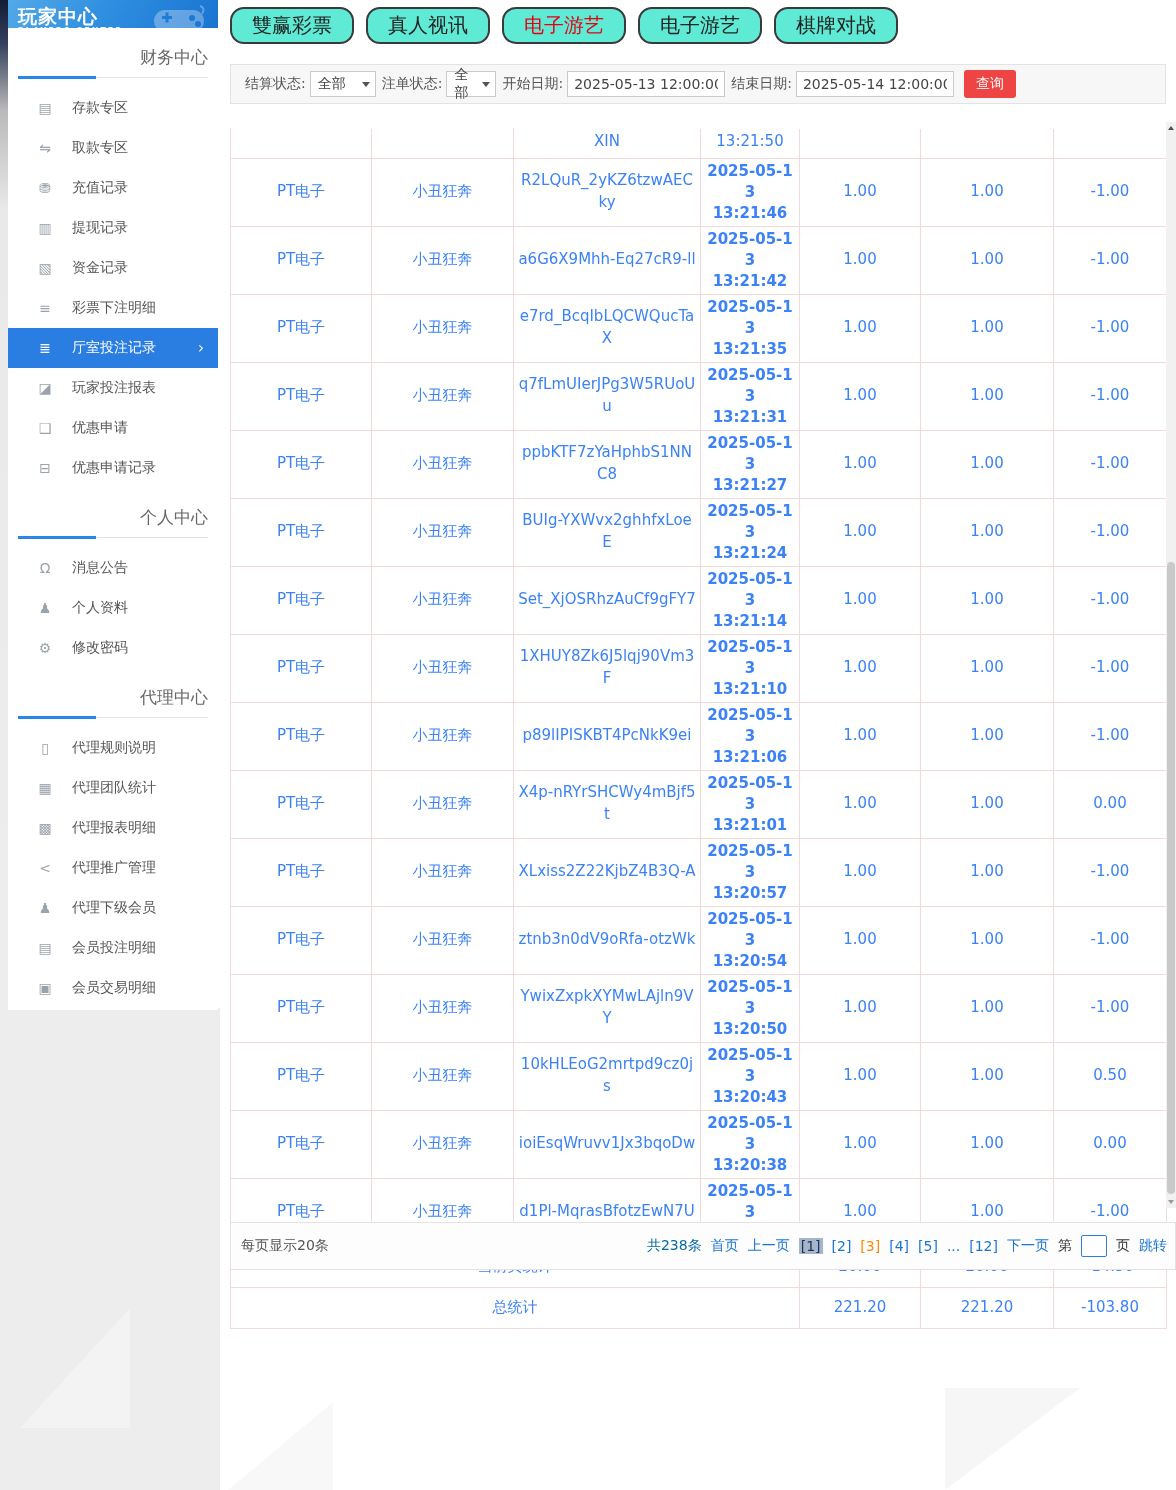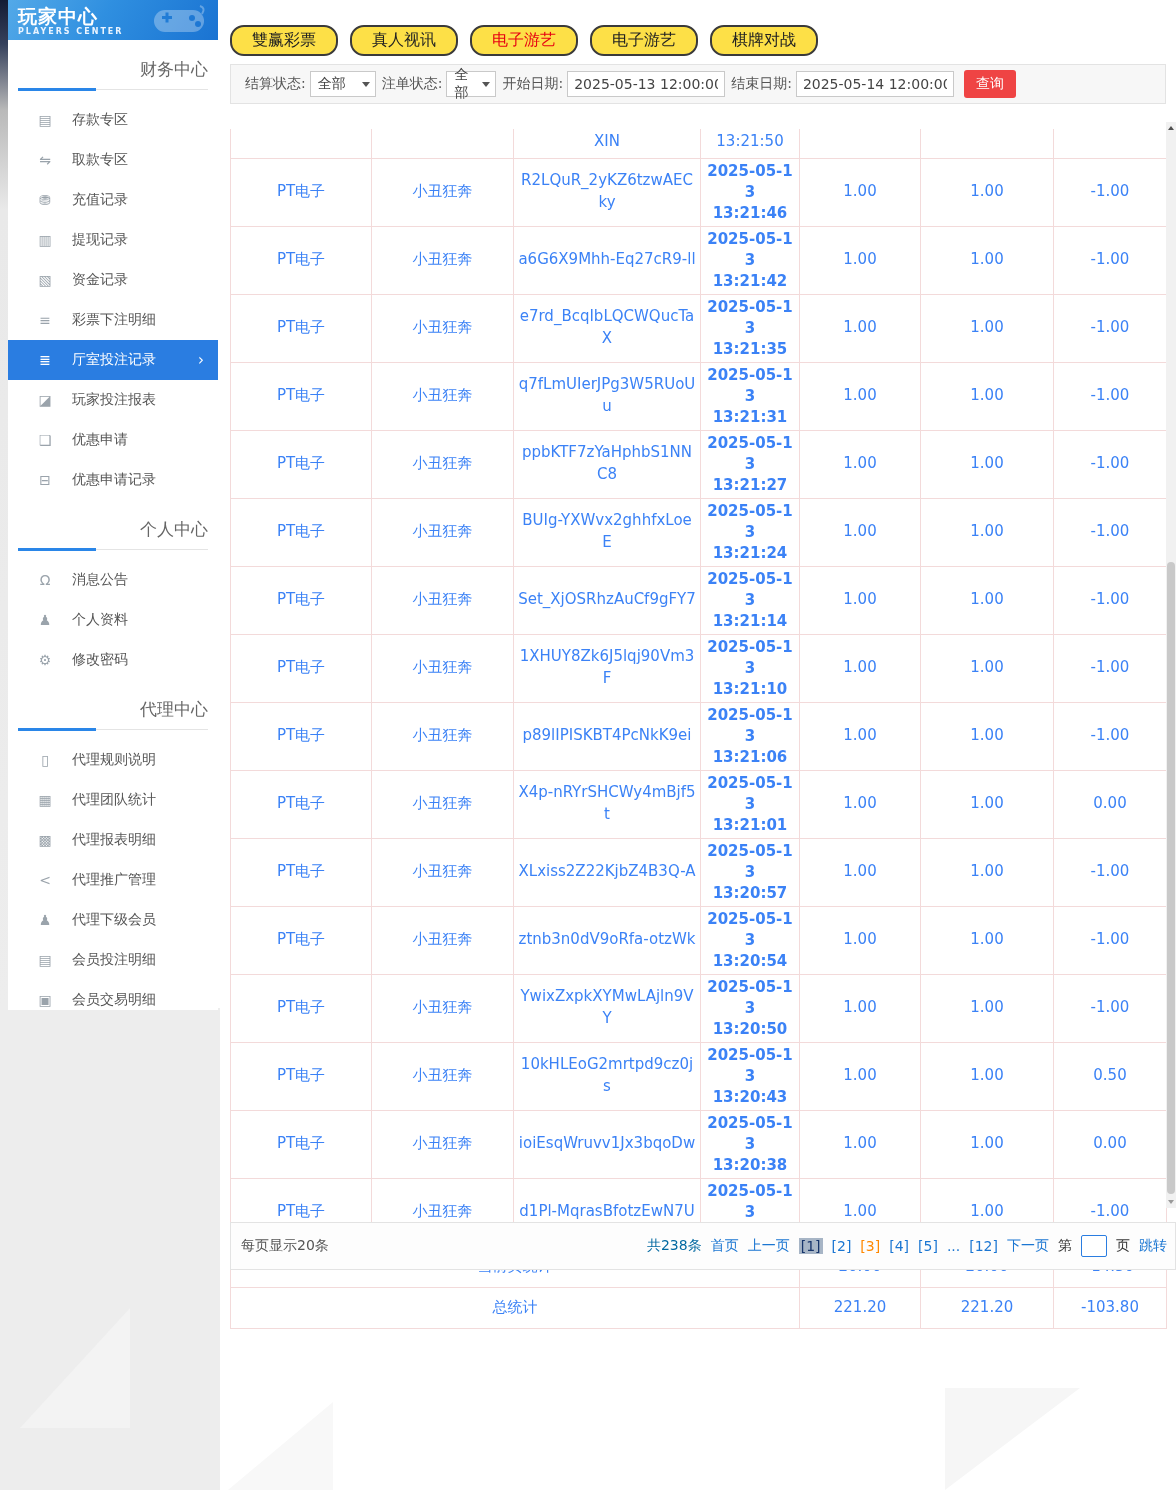--- a/index.html
+++ b/index.html
@@ -8,41 +8,41 @@
   .page { position:relative; width:1176px; height:1490px; background:#fff; }
 
   
   .left-gutter { position:absolute; left:0; top:0; width:8px; height:1010px;
     background:linear-gradient(180deg,#131c35 0,#36415c 44px,#b9b9b9 110px,#e9e9e9 210px,#ededed 100%); }
   .left-bottom { position:absolute; left:0; top:1008px; width:220px; height:482px; background:#ededed; }
   .left-bottom .tri { position:absolute; width:0; height:0; border-style:solid; }
 
   
   .sidebar { position:absolute; left:8px; top:0; width:210px; height:1010px; background:#fff; }
-  .sidebar-header { position:relative; height:40px; overflow:hidden;
+  .sidebar-header { position:relative; height:28px; overflow:hidden;
     background:linear-gradient(120deg,#53a9e8 0%,#2f8fe0 45%,#1a73d2 100%); padding:5px 0 0 10px; }
   .sidebar-title { color:#fff; font-size:19px; font-weight:bold; letter-spacing:1px; line-height:22px; }
   .sidebar-subtitle { color:#eaf4ff; font-size:8px; font-weight:bold; letter-spacing:2px; }
   .pad-icon { position:absolute; right:6px; top:2px; opacity:.3; }
 
   .section-title { margin:18px 10px 0 10px; font-size:17px; color:#666;text-align:right; }
   .section-rule { margin:8px 10px 0 10px; height:1px; background:#e4e4e4; position:relative; }
   .section-rule::before { content:""; position:absolute; left:0; top:-1px; width:78px; height:3px; background:#2a86e8; }
   .menu { list-style:none; margin-top:10px; }
   .menu-item { position:relative; height:40px; display:flex; align-items:center; cursor:pointer; }
   .menu-item .icn { width:18px; margin-left:28px; text-align:center; font-size:14px; color:#9aa3ab; flex:none; }
   .menu-item .lbl { margin-left:18px; font-size:14px; color:#555; }
   .menu-item.active { background:#2a7de1; }
   .menu-item.active .icn, .menu-item.active .lbl { color:#fff; }
   .menu-item .chev { position:absolute; right:14px; color:#fff; font-size:15px; }
 
   
   .tabs { position:absolute; left:230px; top:7px; display:flex; gap:12px; }
-  .tab-pill { border:2px solid #3a3a3a; border-radius:14px; background:#fde047; padding:3px 20px;
-    font-size:16px; color:#222; cursor:pointer; white-space:nowrap;margin-top:18px; }
+  .tab-pill { border:2px solid #3a3a3a; border-radius:14px; background:#5eead4; padding:3px 20px;
+    font-size:20px; color:#222; cursor:pointer; white-space:nowrap; }
   .tab-pill.active { color:#e60012; }
 
   .filter-bar { position:absolute; left:230px; top:64px; width:936px; height:40px;
     background:#f7f7f7; border:1px solid #e3e3e3; display:flex; align-items:center;
     padding-left:8px; font-size:14px; color:#555; }
   .filter-bar .flabel { margin:0 4px 0 6px; white-space:nowrap; }
   .fselect { position:relative; background:#fff; border:1px solid #c9c9c9; height:26px;
     display:flex; align-items:center; padding:0 18px 0 7px; font-size:14px; color:#444; cursor:pointer; }
   .fselect .caret { position:absolute; right:5px; top:10px; width:0; height:0;
     border-left:4px solid transparent; border-right:4px solid transparent; border-top:5px solid #555; }

